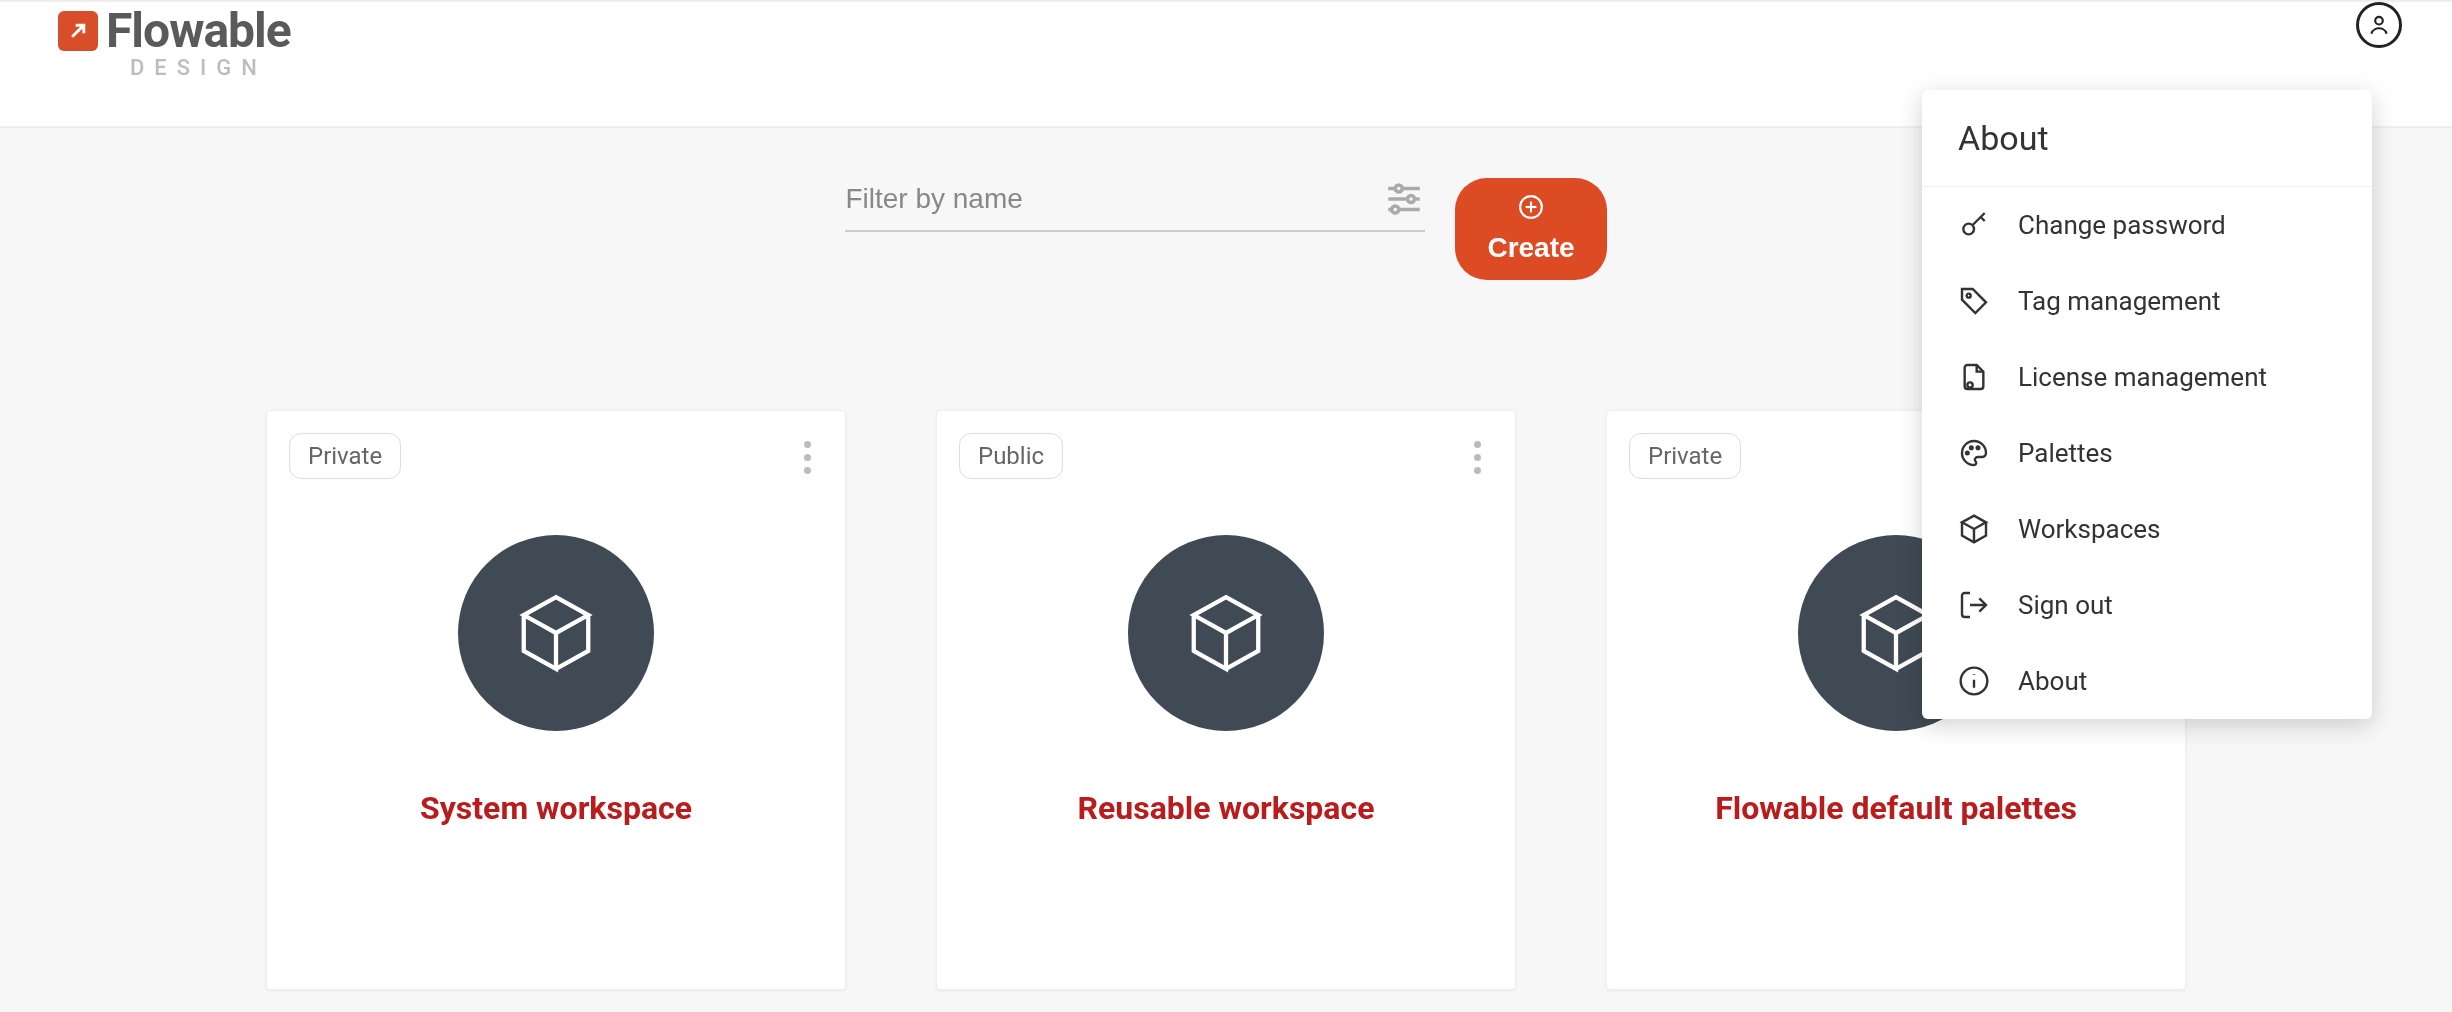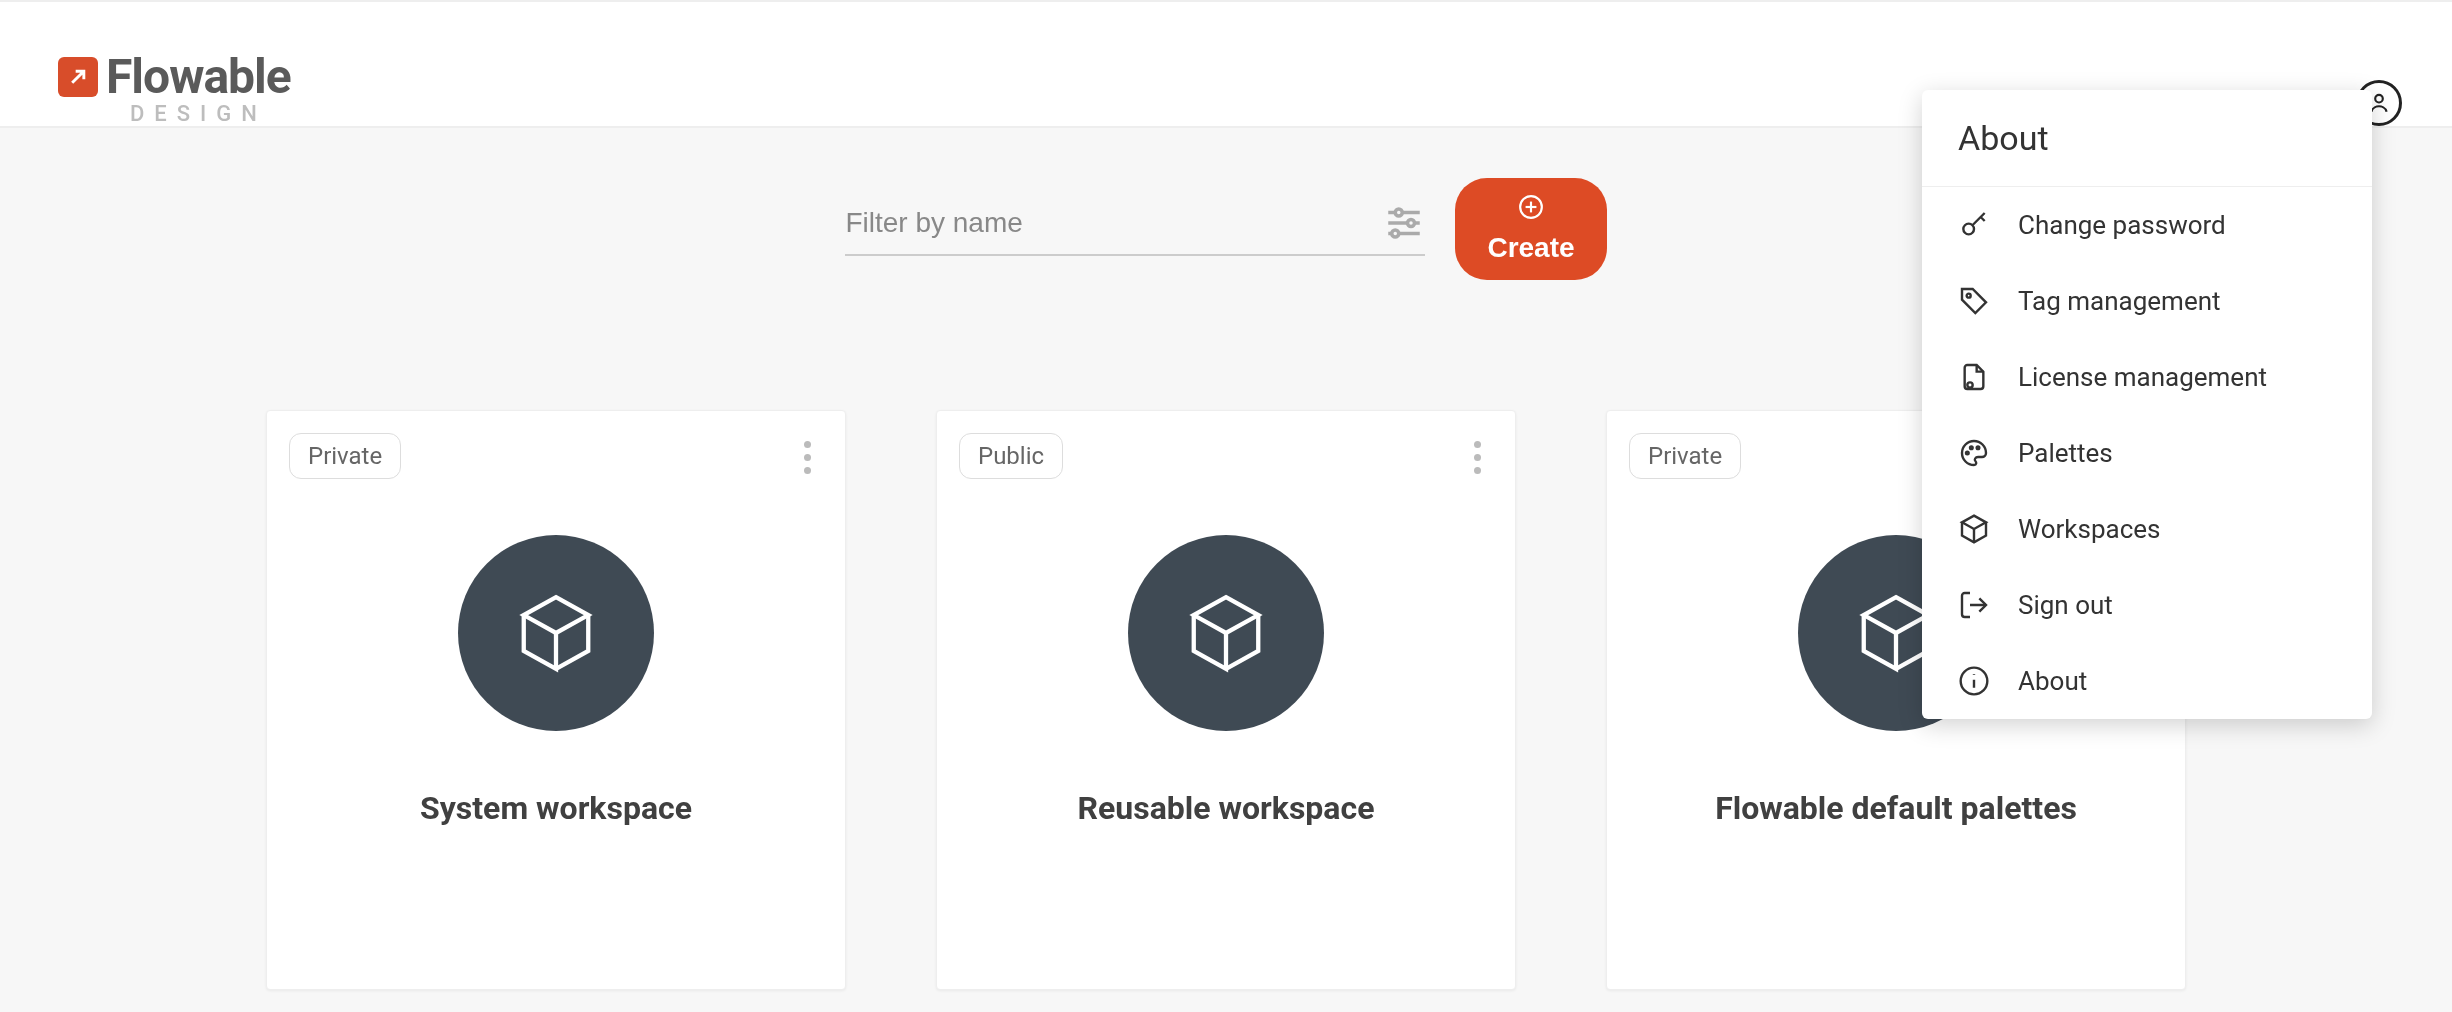--- a/index.html
+++ b/index.html
@@ -11,21 +11,21 @@
     height: 1012px;
     overflow: hidden;
     position: relative;
   }
   .header {
     height: 128px;
     background: #fff;
     border-top: 2px solid #eee;
     border-bottom: 2px solid #eee;
     display: flex;
-    align-items: flex-end;
+    align-items: flex-start;
     justify-content: space-between;
     padding: 0 50px 0 58px;
   }
   .logo-wrap {
     display: flex;
     flex-direction: column;
     align-items: center;
   }
   .logo-row {
     display: flex;
@@ -58,21 +58,21 @@
     border-radius: 50%;
     border: 3px solid #222;
     background: transparent;
     display: flex; align-items: center; justify-content: center;
     cursor: pointer;
   }
   .user-btn svg { width: 26px; height: 26px; }
 
   .toolbar {
     display: flex;
-    align-items: center;
+    align-items: flex-start;
     justify-content: center;
     gap: 30px;
     padding: 50px 0 30px;
   }
   .filter-wrap {
     display: flex;
     align-items: center;
     border-bottom: 2px solid #ccc;
     width: 580px;
     padding-bottom: 10px;
@@ -149,21 +149,21 @@
     width: 196px; height: 196px;
     border-radius: 50%;
     background: #3f4a54;
     display: flex; align-items: center; justify-content: center;
     margin-top: 100px;
   }
   .card-icon svg { width: 86px; height: 86px; stroke: #fff; }
   .card-title {
     font-size: 32px;
     font-weight: 700;
-    color: #404040;
+    color: #b91c1c;
     margin-top: 58px;
     text-align: center;
     padding: 0 20px;
   }
 
   .menu {
     position: absolute;
     top: 90px;
     right: 80px;
     width: 450px;

